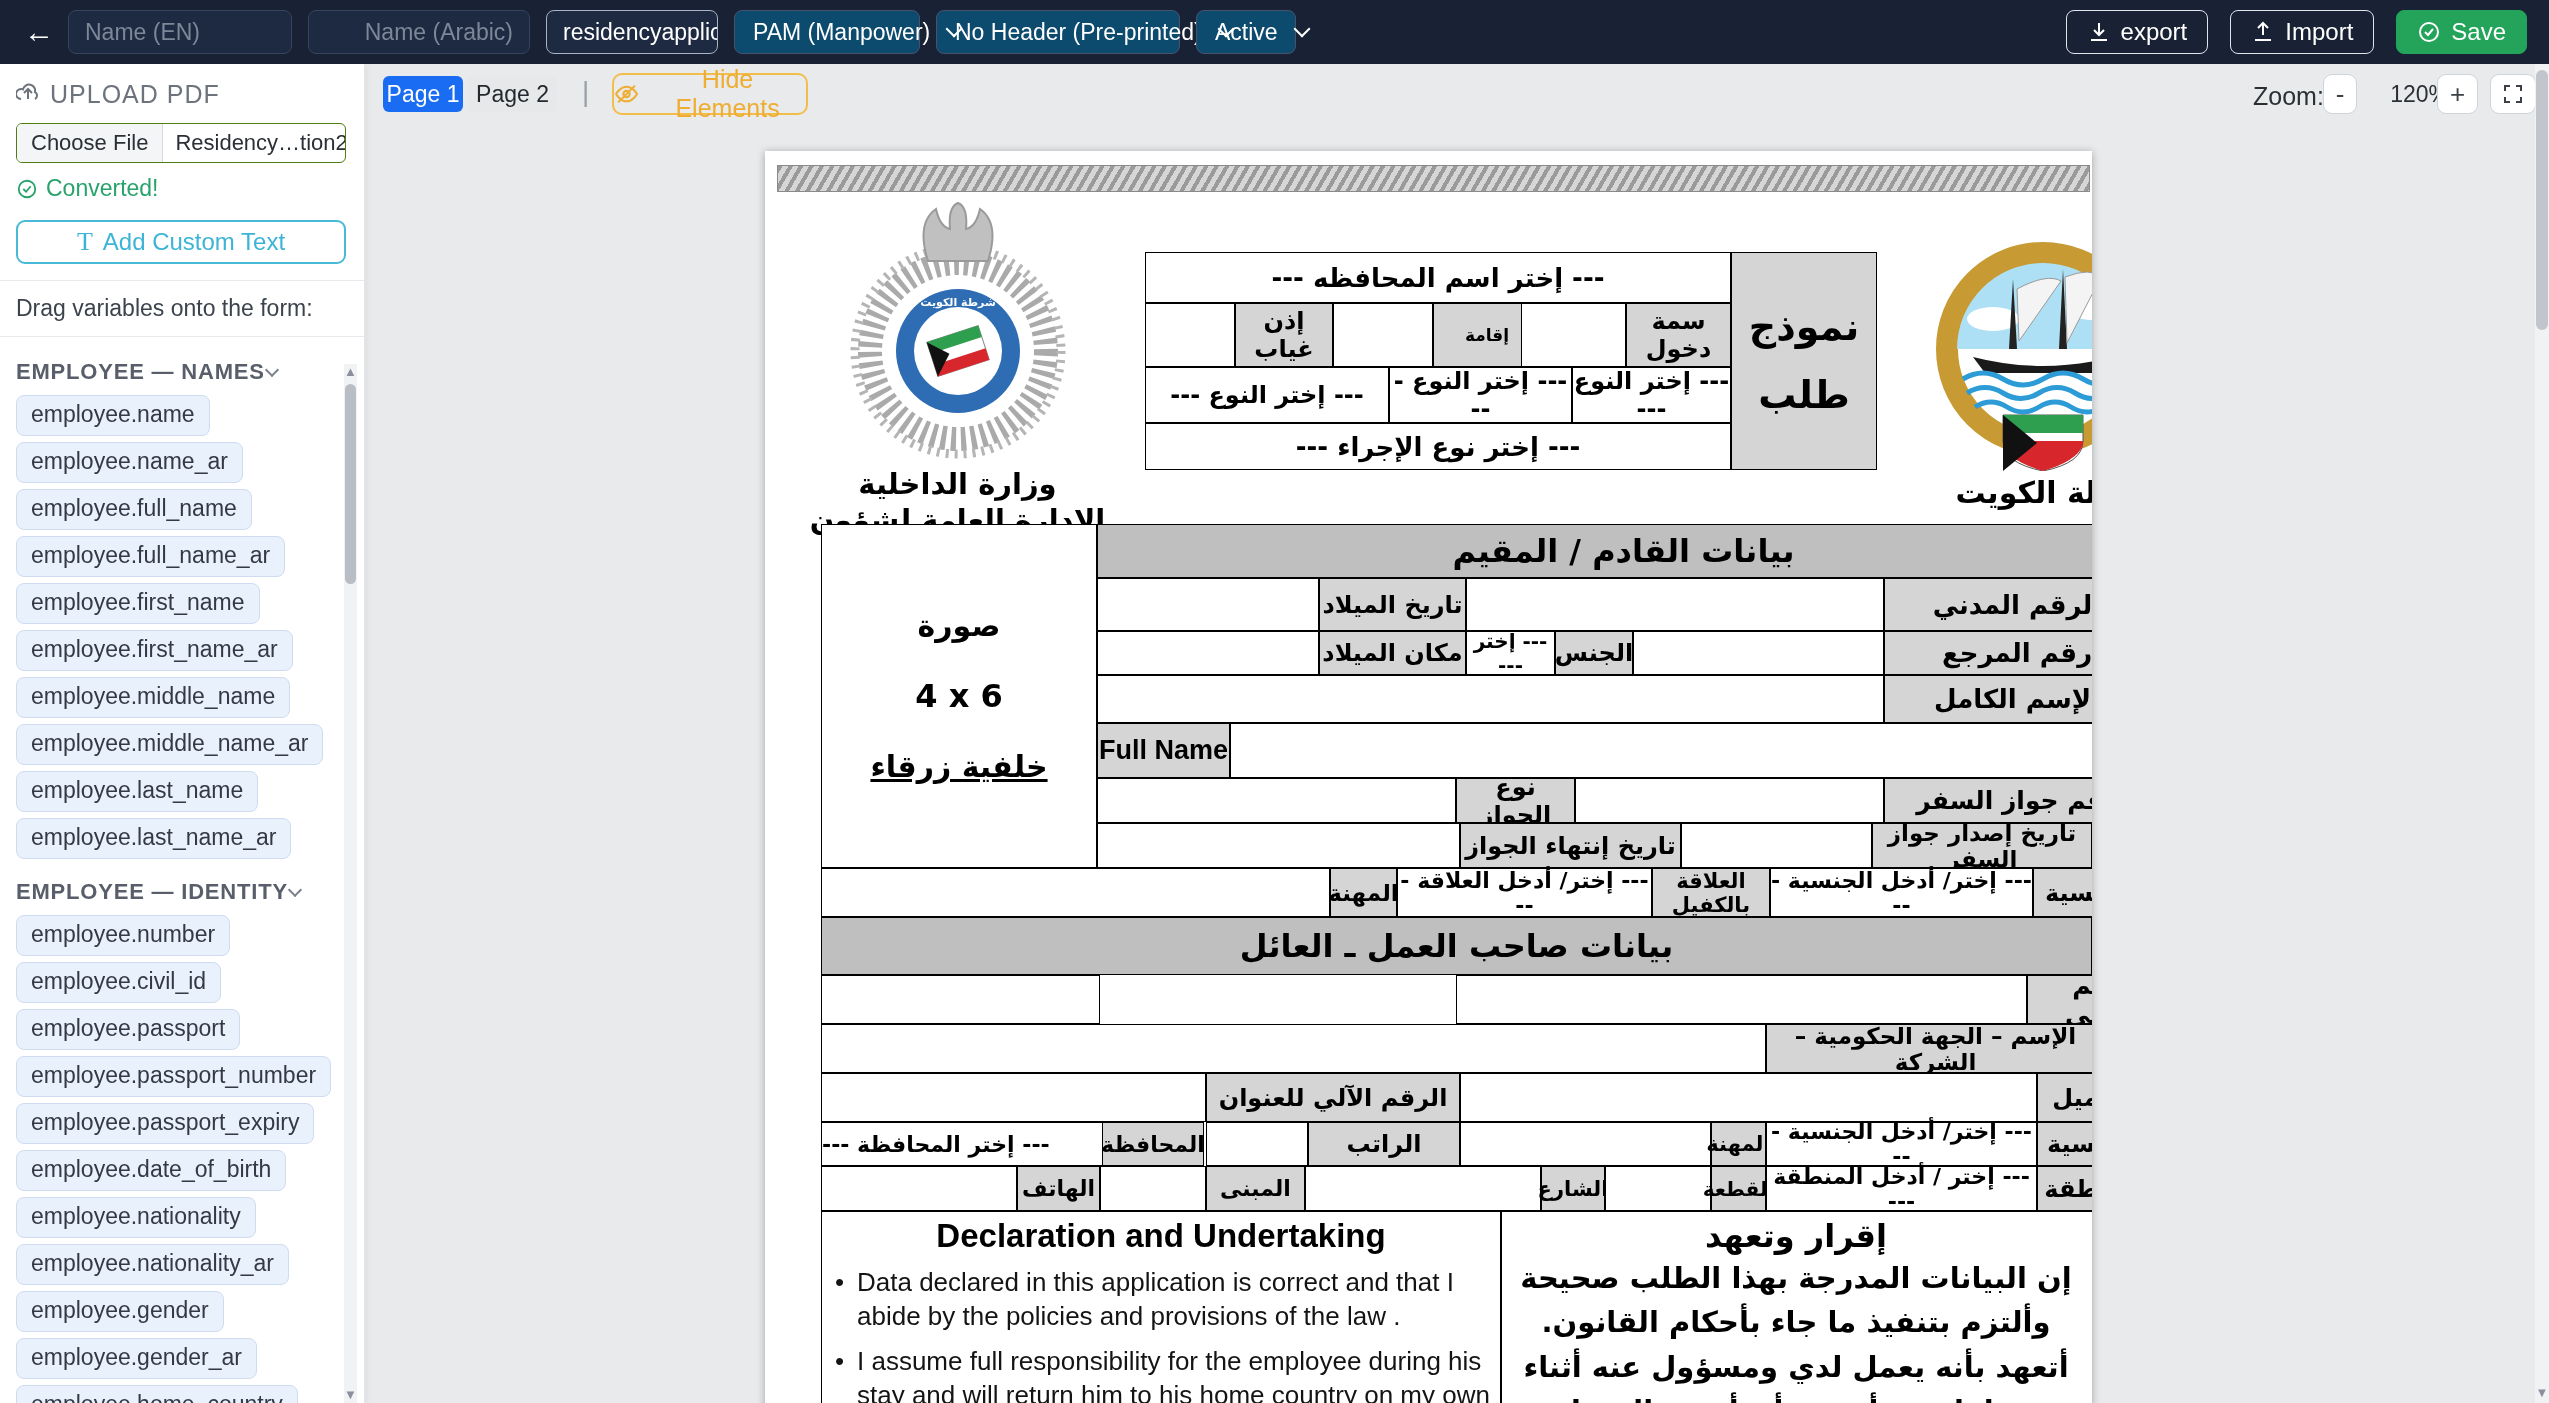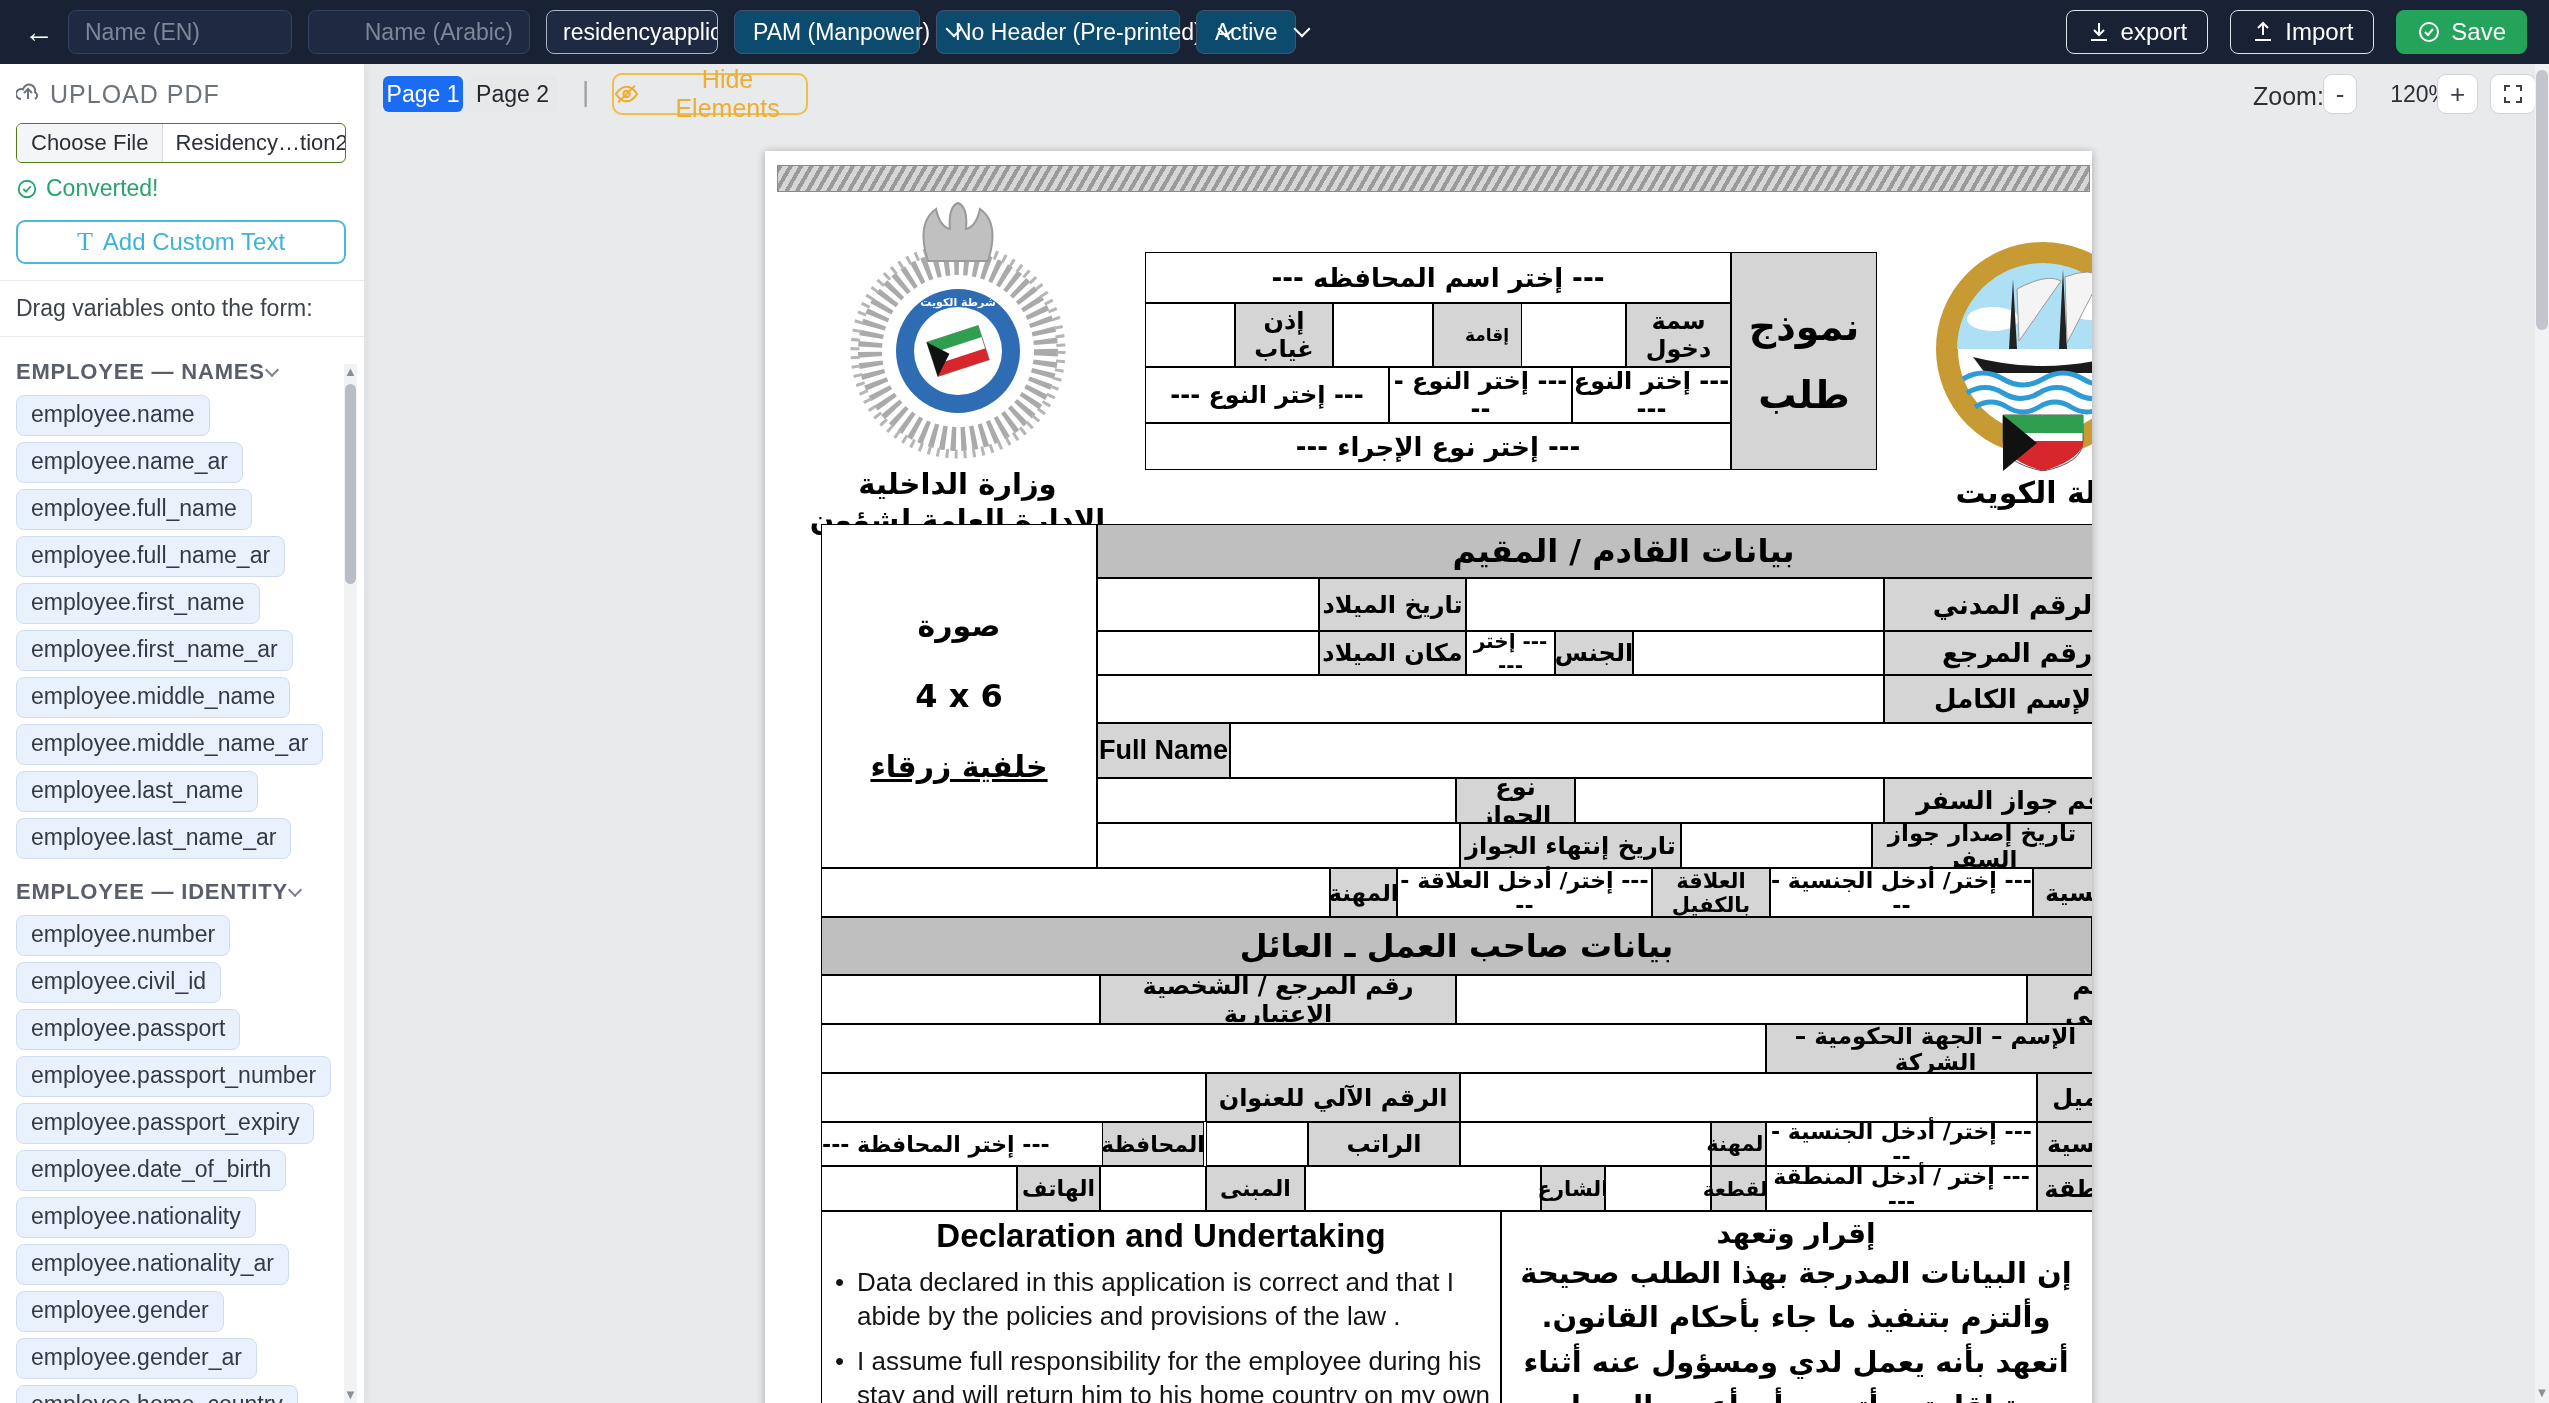--- a/index.html
+++ b/index.html
@@ -329,21 +329,20 @@
     <div class="c" style="left:56px; top:717px; width:509px; height:49px"></div>
     <div class="c g ar" style="left:565px; top:717px; width:67px; height:49px; font-size:23px">المهنة</div>
     <div class="c ar" style="left:632px; top:717px; width:255px; height:49px; font-size:22px">--- إختر/ أدخل العلاقة ---</div>
     <div class="c g ar" style="left:887px; top:717px; width:118px; height:49px; font-size:21px">العلاقة بالكفيل</div>
     <div class="c ar" style="left:1005px; top:717px; width:263px; height:49px; font-size:22px">--- إختر/ أدخل الجنسية ---</div>
     <div class="c g ar" style="left:1268px; top:717px; width:117px; height:49px; font-size:24px">الجنسية</div>
 
     <div class="c sec ar" style="left:56px; top:766px; width:1271px; height:58px">بيانات صاحب العمل ـ العائل</div>
 
     <div class="c" style="left:56px; top:824px; width:279px; height:49px"></div>
-    <div class="c g ar" style="left:335px; top:824px; width:356px; height:49px; font-size:24px">رقم المرجع / الشخصية الإعتبارية</div>
     <div class="c" style="left:691px; top:824px; width:571px; height:49px"></div>
     <div class="c g ar" style="left:1262px; top:824px; width:160px; height:49px; font-size:25px">الرقم المدني</div>
 
     <div class="c" style="left:56px; top:873px; width:945px; height:49px"></div>
     <div class="c g ar" style="left:1001px; top:873px; width:339px; height:49px; font-size:23px">الإسم – الجهة الحكومية – الشركة</div>
 
     <div class="c" style="left:56px; top:922px; width:385px; height:49px"></div>
     <div class="c g ar" style="left:441px; top:922px; width:254px; height:49px; font-size:24px">الرقم الآلي للعنوان</div>
     <div class="c" style="left:695px; top:922px; width:577px; height:49px"></div>
     <div class="c g ar" style="left:1272px; top:922px; width:113px; height:49px; font-size:24px">الإيميل</div>
@@ -372,21 +371,21 @@
     <div style="position:absolute; left:735px; top:1060px; width:2px; height:340px; background:#000"></div>
     <div style="position:absolute; left:64px; top:1066px; width:664px">
       <div style="text-align:center; font-size:33px; font-weight:bold; color:#000">Declaration and Undertaking</div>
       <div>
 
       <p class="decl-p">Data declared in this application is correct and that I abide by the policies and provisions of the law .</p>
           <p class="decl-p">I assume full responsibility for the employee during his stay and will return him to his home country on my own expense upon expiration or termination of his residency .</p>
         </div>
     </div>
     <div style="position:absolute; left:745px; top:1066px; width:572px; direction:rtl">
-      <div class="ar" style="text-align:center; font-size:28px; color:#000">إقرار وتعهد</div>
+      <div class="ar" style="text-align:center; font-size:32px; color:#000">إقرار وتعهد</div>
       <div>
 
       <p class="decl-ar-p">إن البيانات المدرجة بهذا الطلب صحيحة وألتزم بتنفيذ ما جاء بأحكام القانون.</p>
           <p class="decl-ar-p">أتعهد بأنه يعمل لدي ومسؤول عنه أثناء مدة إقامته وأتعهد بأن أعيده إلى بلده الأصلي على نفقتي الخاصة عند إنتهاء / إنهاء إقامته .</p>
         </div>
     </div>
   </div>
 </main>
 
 <div class="main-scroll">

